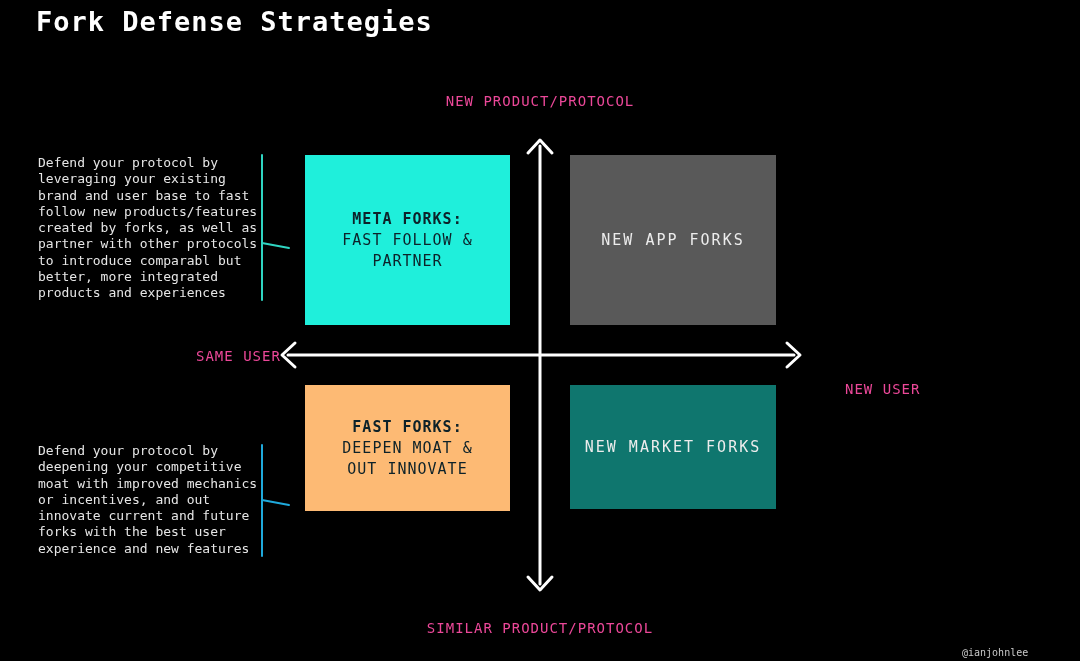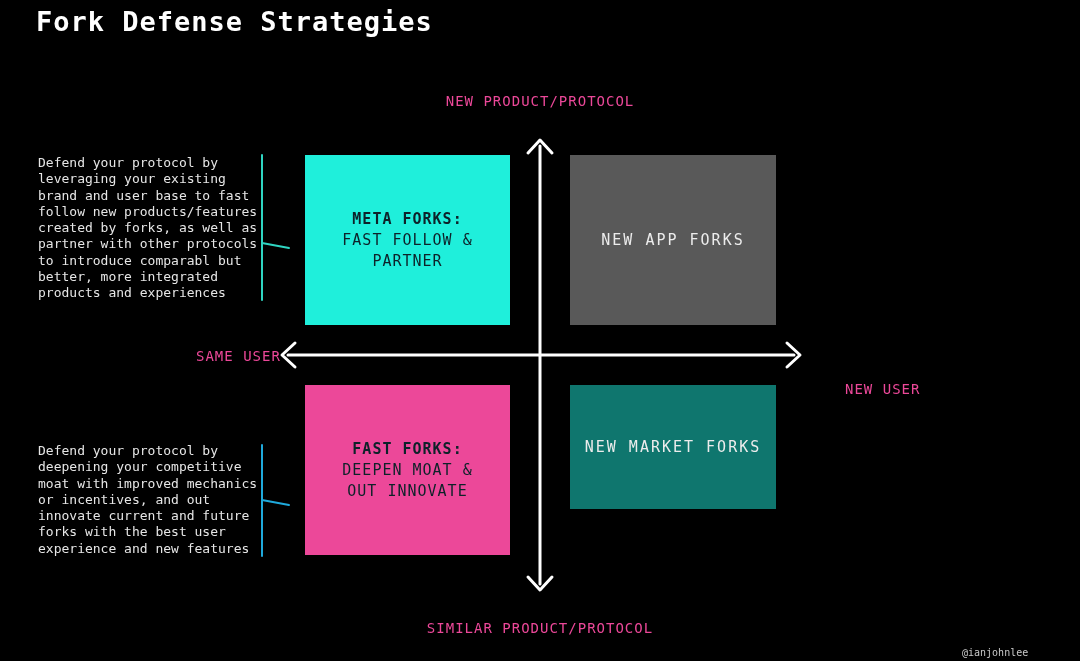--- a/index.html
+++ b/index.html
@@ -53,21 +53,21 @@
     display: flex;
     flex-direction: column;
     align-items: center;
     justify-content: center;
     text-align: center;
     font-size: 15px;
     letter-spacing: 1px;
     line-height: 21px;
   }
   .q-tl { left: 305px; top: 155px; width: 205px; height: 170px; background: #1fefdb; color: #0d2229; }
-  .q-bl { left: 305px; top: 385px; width: 205px; height: 170px; background: #ec4899; color: #0d2229; }
+  .q-bl { left: 305px; top: 385px; width: 205px; height: 126px; background: #fdba74; color: #0d2229; }
   .q-tr { left: 570px; top: 155px; width: 206px; height: 170px; background: #595959; color: #ececec; }
   .q-br { left: 570px; top: 385px; width: 206px; height: 124px; background: #0f766e; color: #ececec; }
   .q-heading { font-weight: bold; }
   .q-body { white-space: pre-line; }
   .q-gray-label { letter-spacing: 2px; }
 
   .axes-svg {
     left: 0; top: 0;
     pointer-events: none;
   }

